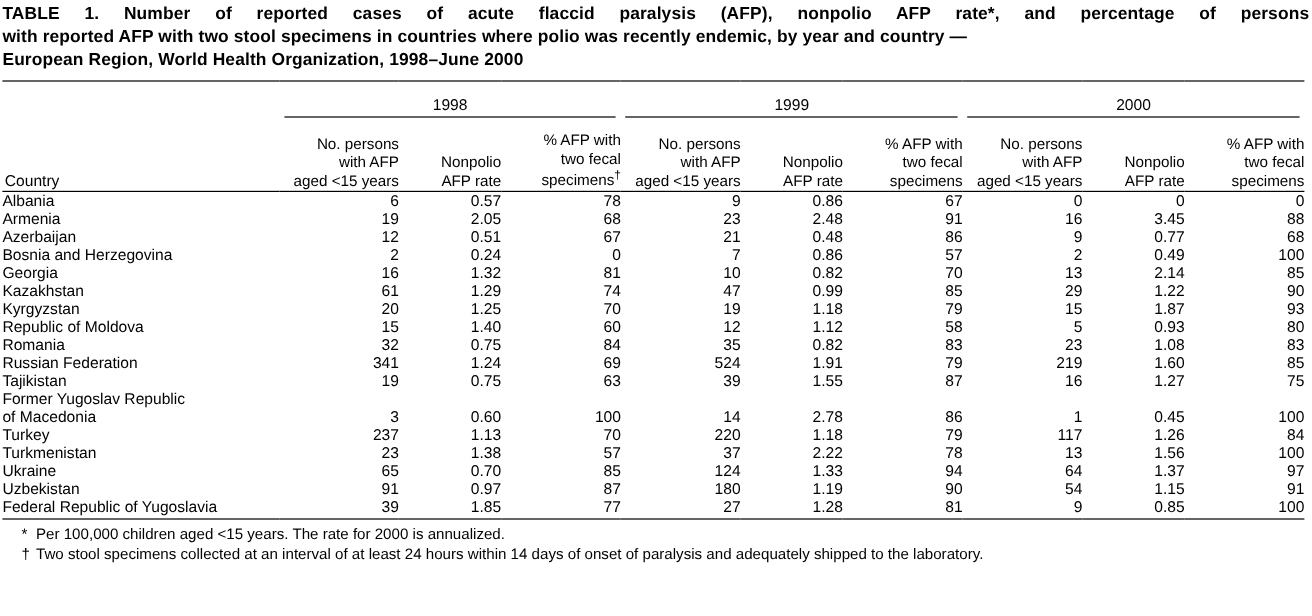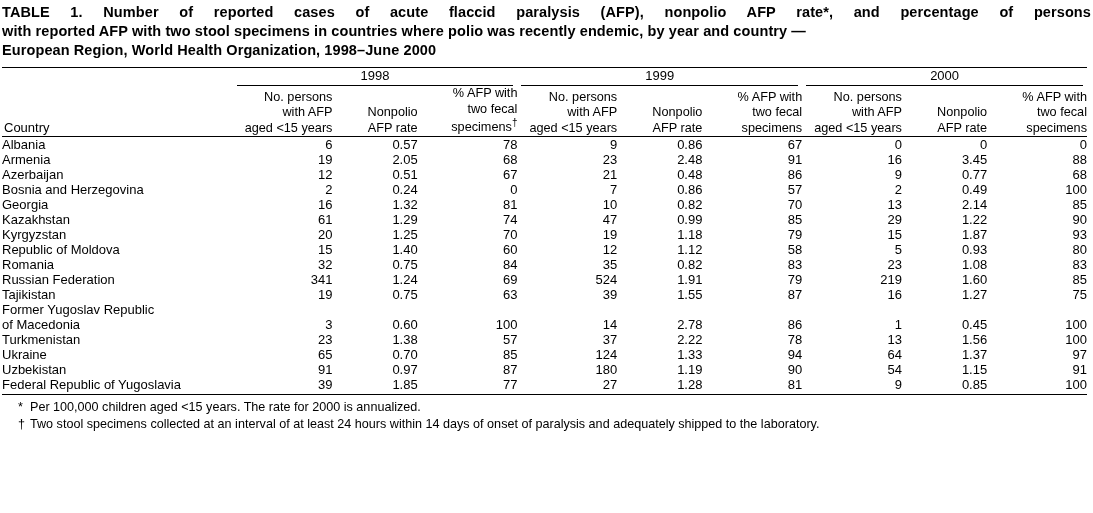--- a/index.html
+++ b/index.html
@@ -50,21 +50,21 @@
     text-align: center;
     font-size: 13px;
     font-weight: normal;
     padding-bottom: 1px;
     padding-top: 2px;
   }
   .yeargroup .yr {
     display: block;
     border-bottom: 1.2px solid #000;
     padding-bottom: 2px;
-    margin: 0 4px;
+    margin: 12px 4px;
   }
   .rule-top {
     border-top: 1.5px solid #000;
   }
 
   .colhead {
     font-size: 12.7px;
     line-height: 1.22;
     text-align: right;
     padding: 2px 6px 3px 2px;
@@ -350,20 +350,32 @@
           <td class="country indent">of Macedonia</td>
           <td class="num">3</td>
           <td class="num">0.60</td>
           <td class="num">100</td>
           <td class="num">14</td>
           <td class="num">2.78</td>
           <td class="num">86</td>
           <td class="num">1</td>
           <td class="num">0.45</td>
           <td class="num">100</td>
+        </tr>
+        <tr>
+          <td class="country">Turkey</td>
+          <td class="num">237</td>
+          <td class="num">1.13</td>
+          <td class="num">70</td>
+          <td class="num">220</td>
+          <td class="num">1.18</td>
+          <td class="num">79</td>
+          <td class="num">117</td>
+          <td class="num">1.26</td>
+          <td class="num">84</td>
         </tr>
         <tr>
           <td class="country">Turkmenistan</td>
           <td class="num">23</td>
           <td class="num">1.38</td>
           <td class="num">57</td>
           <td class="num">37</td>
           <td class="num">2.22</td>
           <td class="num">78</td>
           <td class="num">13</td>

